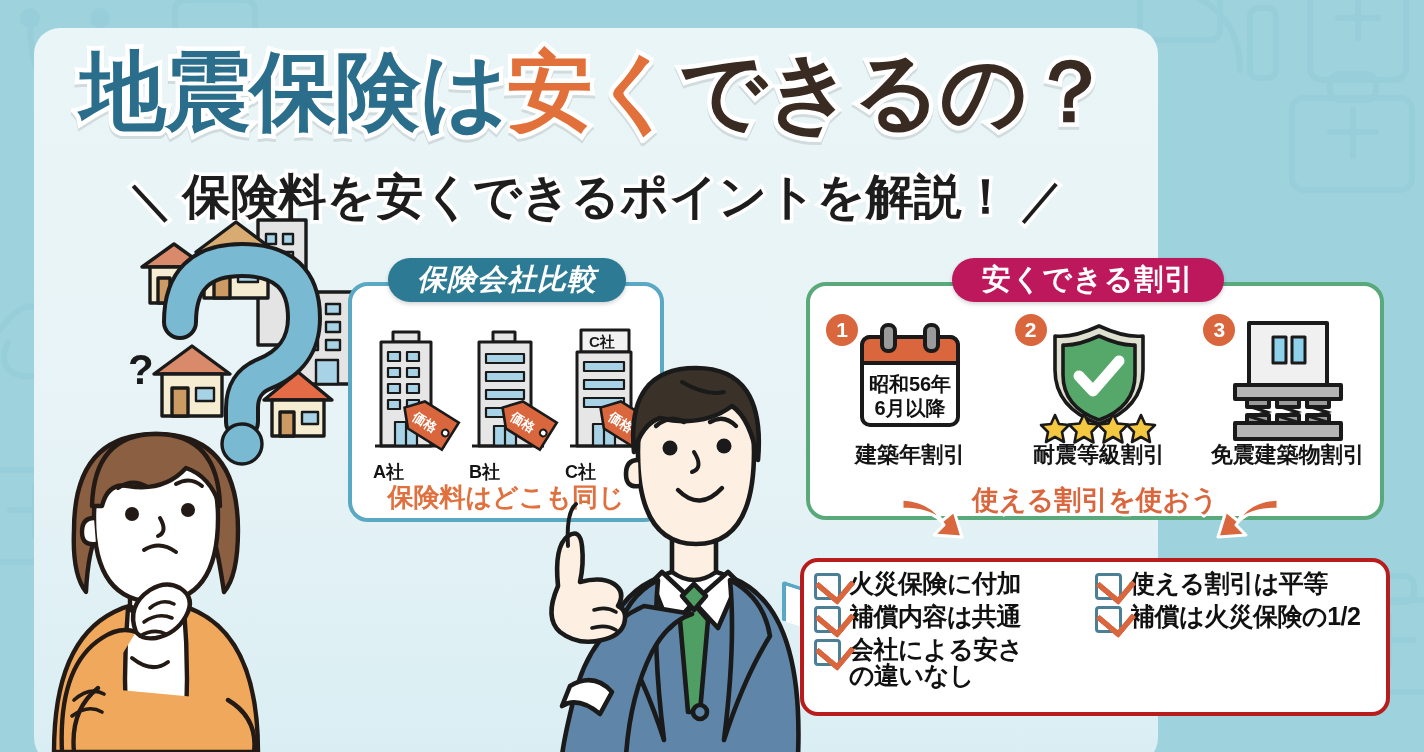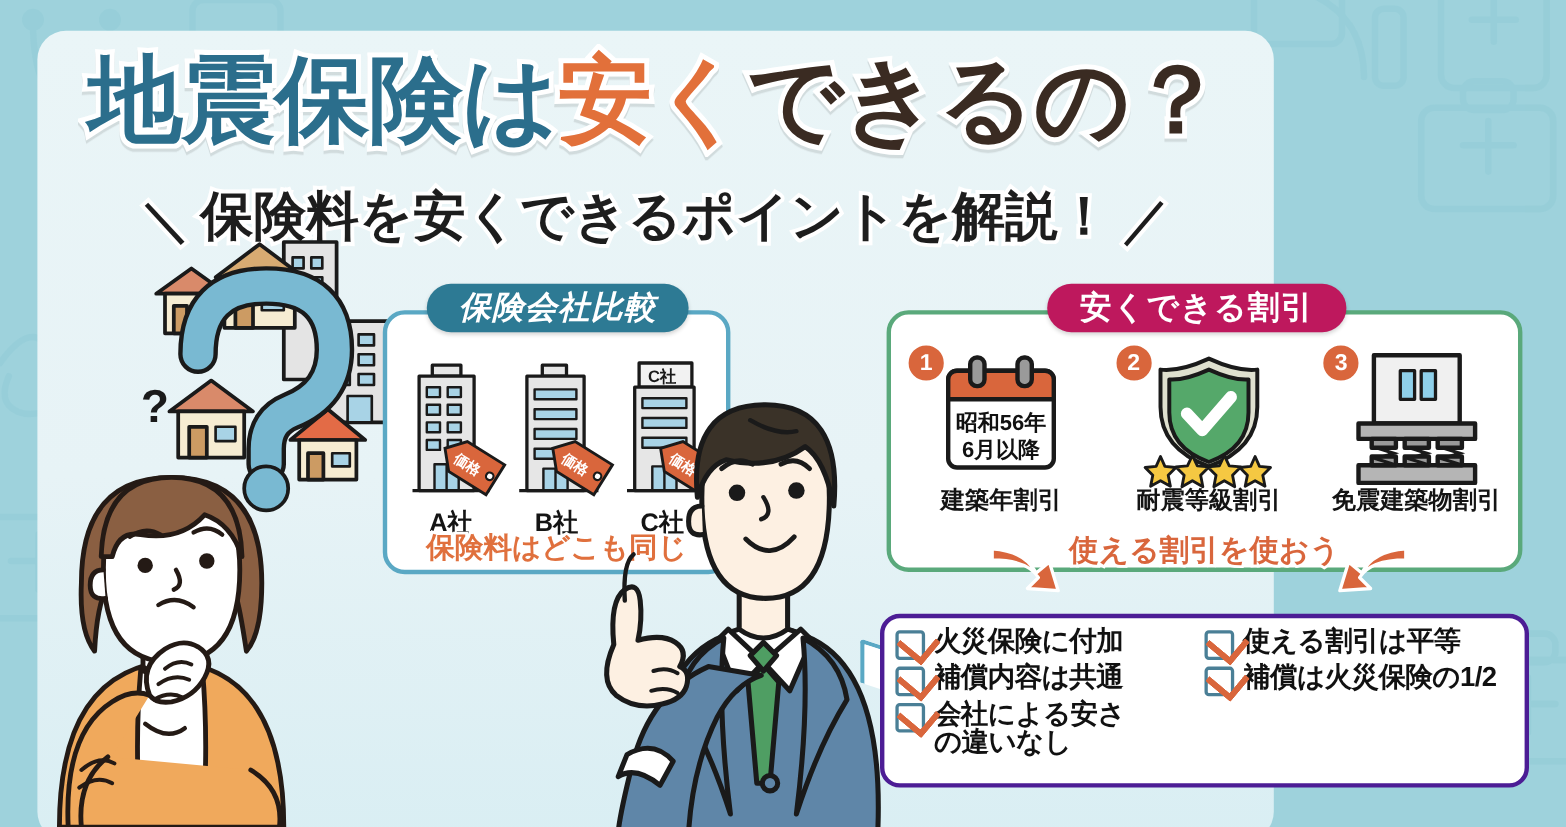--- a/index.html
+++ b/index.html
@@ -56,22 +56,22 @@
   }
   .pill.blue{ background:#2d7a94;font-style:italic; }
   .pill.green{ background:#be185d; }
 
   
   #compare-panel{ left:348px; top:282px; width:316px; height:240px; }
   #compare-pill{ left:388px; top:258px; width:238px; height:44px; }
   .bldg-row{ position:absolute; left:0; top:42px; width:100%; height:130px;
              display:flex; justify-content:center; gap:22px; }
   .bldg-cell{ width:74px; position:relative; }
-  .bldg-label{ position:absolute; top:132px; width:100%; text-align:center;
-               font-size:23px; font-weight:bold; color:#141414; }
+  .bldg-label{ position:absolute; top:132px; width:100%; 
+               font-size:18px; font-weight:bold; color:#141414; }
   .same-price{
     position:absolute; left:0; top:194px; width:100%; text-align:center;
     font-size:26px; font-weight:bold; color:#e0703d;
     -webkit-text-stroke:5px #ffffff; paint-order:stroke fill;
   }
 
   
   #discount-panel{ left:806px; top:282px; width:578px; height:238px; }
   #discount-pill{ left:952px; top:258px; width:272px; height:44px; }
   .disc-row{ position:absolute; left:6px; top:26px; width:566px; height:170px; display:flex; }
@@ -86,21 +86,21 @@
               display:flex; align-items:center; justify-content:center; }
   .disc-label{ position:absolute; left:-6px; top:128px; width:calc(100% + 12px); text-align:center;
                font-size:22px; font-weight:bold; color:#141414; white-space:nowrap;}
   .use-disc{
     position:absolute; left:0; top:196px; width:100%; text-align:center;
     font-size:27px; font-weight:bold; color:#d9663c;
     -webkit-text-stroke:5px #ffffff; paint-order:stroke fill;
   }
 
   
-  #check-panel{ left:800px; top:558px; width:590px; height:158px; border:4px solid #4c1d95;
+  #check-panel{ left:800px; top:558px; width:590px; height:158px; border:4px solid #b91c1c;
                 background:#fff; border-radius:18px; position:absolute; }
   .check-cols{ position:absolute; inset:8px 10px; display:flex; }
   .check-col{ flex:1; display:flex; flex-direction:column; gap:3px; }
   .check-item{ display:flex; align-items:flex-start; gap:8px; }
   .cbox{ width:27px; height:27px; border:3px solid #4a7f96; border-radius:4px;
          background:#fff; position:relative; flex:0 0 27px; margin-top:3px; }
   .cbox::after{
     content:""; position:absolute; left:3px; top:-5px; width:24px; height:22px;
     border-right:6px solid #d9663c; border-bottom:6px solid #d9663c;
     transform:rotate(40deg); border-radius:2px;

